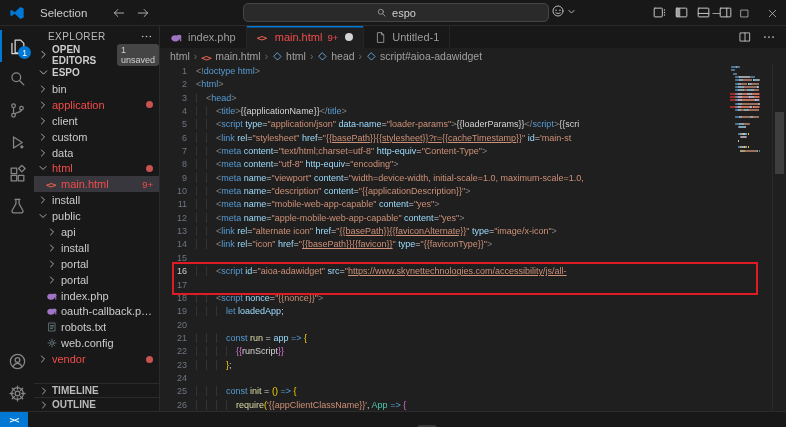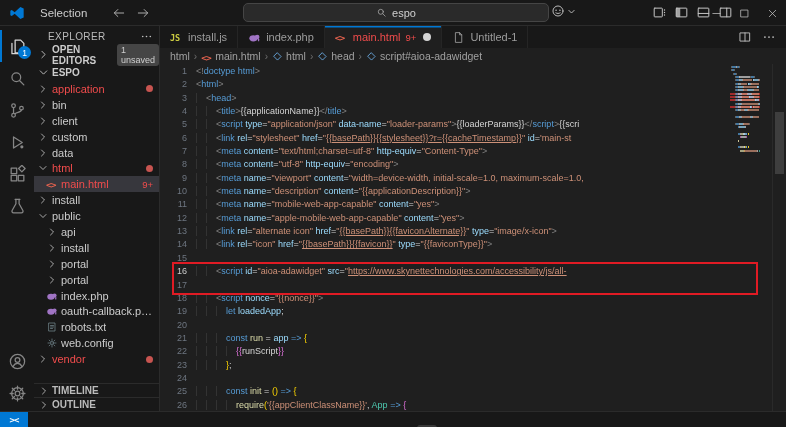--- a/index.html
+++ b/index.html
@@ -328,34 +328,34 @@
           </span>
         <span>ESPO</span>
       </div>
       <div class="tree">
           <div class="trow" style="padding-left:3px">
         <span class="ic">
               <svg viewBox="0 0 24 24" fill="none" stroke="currentColor" stroke-width="1.6" stroke-linecap="round" stroke-linejoin="round">
                 <path d="M9 6l6 6-6 6"></path>
               </svg>
             </span>
+            <span class="lbl">bin</span>
+            <span class="grow"></span>
+
+      </div>
+          <div class="trow" style="padding-left:3px">
+        <span class="ic">
+              <svg viewBox="0 0 24 24" fill="none" stroke="currentColor" stroke-width="1.6" stroke-linecap="round" stroke-linejoin="round">
+                <path d="M9 6l6 6-6 6"></path>
+              </svg>
+            </span>
             <span class="lbl err">application</span>
             <span class="grow"></span>
 
         <span class="tdot"></span>
-      </div>
-          <div class="trow" style="padding-left:3px">
-        <span class="ic">
-              <svg viewBox="0 0 24 24" fill="none" stroke="currentColor" stroke-width="1.6" stroke-linecap="round" stroke-linejoin="round">
-                <path d="M9 6l6 6-6 6"></path>
-              </svg>
-            </span>
-            <span class="lbl">bin</span>
-            <span class="grow"></span>
-
       </div>
           <div class="trow" style="padding-left:3px">
         <span class="ic">
               <svg viewBox="0 0 24 24" fill="none" stroke="currentColor" stroke-width="1.6" stroke-linecap="round" stroke-linejoin="round">
                 <path d="M9 6l6 6-6 6"></path>
               </svg>
             </span>
             <span class="lbl">client</span>
             <span class="grow"></span>
 
@@ -531,25 +531,20 @@
               <path d="M9 6l6 6-6 6"></path>
             </svg>
           </span>
         <span>OUTLINE</span>
       </div>
     </div>
 
     <div class="editor-col">
       <div class="tabbar">
         <div class="tabs">
-            <div class="tab">
-        <span class="ic"><span class="js-glyph">JS</span></span>
-        <span class="">install.js</span>
-
-      </div>
             <div class="tab">
         <span class="ic">
                 <svg viewBox="0 0 24 24">
                   <ellipse cx="10" cy="13.5" rx="7.5" ry="5.8" fill="#a074c4"></ellipse>
                   <circle cx="17" cy="11" r="4.2" fill="#a074c4"></circle>
                   <rect x="18.3" y="14" width="2.4" height="5" rx="1.2" fill="#a074c4"></rect>
                 </svg>
               </span>
         <span class="">index.php</span>
 

